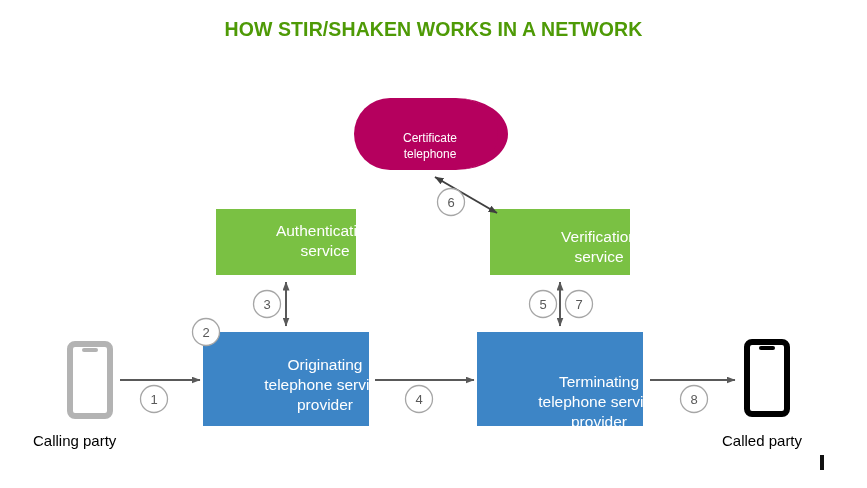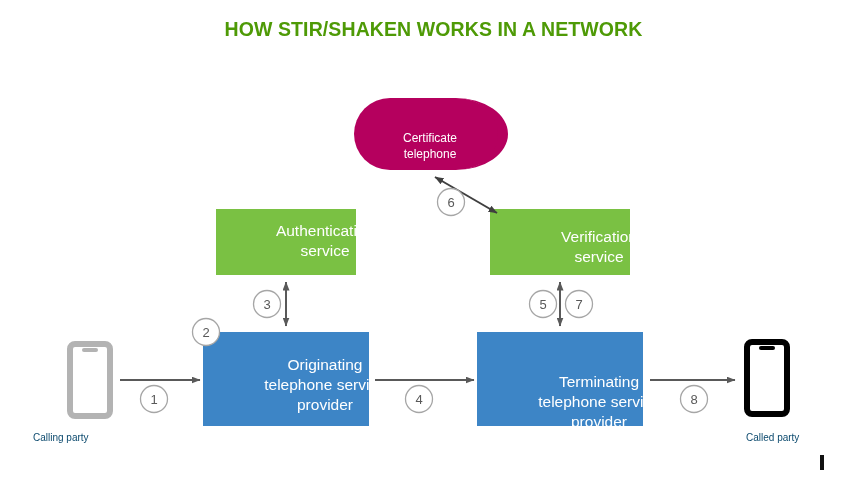--- a/index.html
+++ b/index.html
@@ -39,22 +39,22 @@
     position: absolute;
     text-align: center;
     color: #ffffff;
     font-size: 15.5px;
     line-height: 1.28;
     pointer-events: none;
     padding-left: 39px;
   }
   .party-label {
     position: absolute;
-    font-size: 10px;
-    color: #0c4a6e;
+    font-size: 15px;
+    color: #000000;
   }
   .num-label {
     position: absolute;
     text-align: center;
     font-size: 13px;
     color: #595959;
     line-height: 1;
   }
   .cert-label {
     position: absolute;
@@ -162,21 +162,21 @@
   </div>
 
   <div class="node-label" style="left:473px; top:356px; width:174px;margin-top:16px;">
     <span>Terminating</span><br>
     <span>telephone service</span><br>
     <span>provider</span>
   </div>
 
   <div class="party-label" style="left:33px; top:432px;">Calling party</div>
 
-  <div class="party-label" style="left:746px; top:432px;">Called party</div>
+  <div class="party-label" style="left:722px; top:432px;">Called party</div>
 
   <div class="num-label" style="left:144px; top:393px; width:20px;">1</div>
   <div class="num-label" style="left:196px; top:326px; width:20px;">2</div>
   <div class="num-label" style="left:257px; top:298px; width:20px;">3</div>
   <div class="num-label" style="left:409px; top:393px; width:20px;">4</div>
   <div class="num-label" style="left:533px; top:298px; width:20px;">5</div>
   <div class="num-label" style="left:441px; top:196px; width:20px;">6</div>
   <div class="num-label" style="left:569px; top:298px; width:20px;">7</div>
   <div class="num-label" style="left:684px; top:393px; width:20px;">8</div>
 

